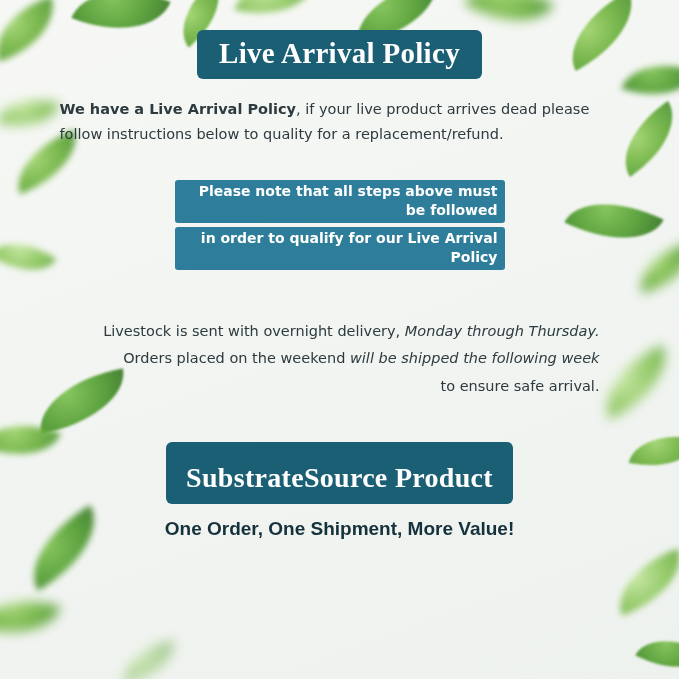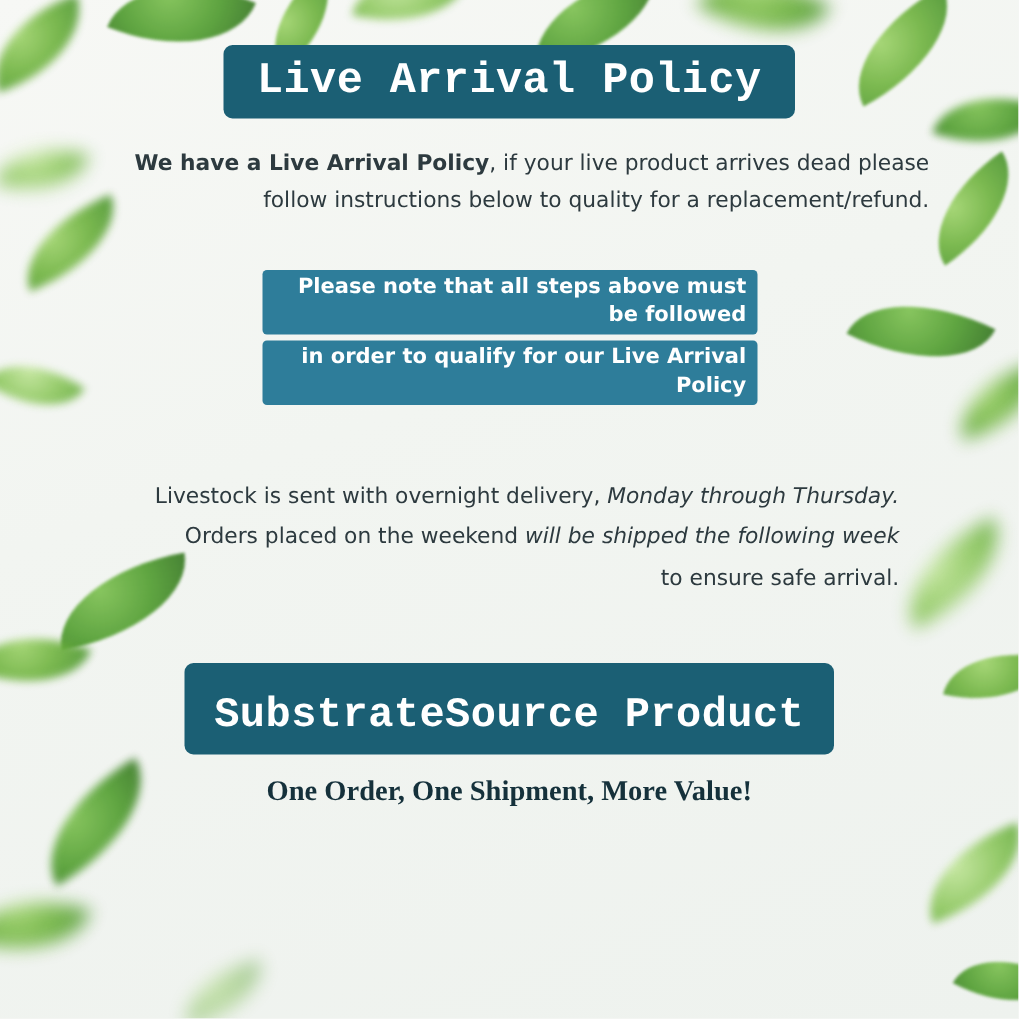--- a/index.html
+++ b/index.html
@@ -32,21 +32,21 @@
   .leaf.blur2 { filter: blur(3px); }
   .leaf.blur3 { filter: blur(6px); }
   .leaf.dark { background: radial-gradient(circle at 35% 30%, #7cc04f 0%, #4f9c2e 50%, #2d6b1c 100%); }
   .leaf.light { background: radial-gradient(circle at 35% 30%, #c2e69a 0%, #8dc75e 50%, #5da637 100%); }
 
   
   .banner {
     display: inline-block;
     background: #1b5f74;
     color: #ffffff;
-    font-family: Liberation Mono, monospace;
+    font-family: Liberation Serif, serif;
     font-weight: bold;
     letter-spacing: 0.3px;
     border-radius: 6px;
     position: relative;
     z-index: 3;
   }
   #live-arrival-banner {
     font-size: 29px;
     padding: 7px 22px 9px 22px;
     margin-top: 30px;
@@ -61,21 +61,21 @@
     color: #2d3a3f;
     font-family: "DejaVu Sans", sans-serif;
     font-size: 14.5px;
     line-height: 1.7;
     position: relative;
     z-index: 3;
   }
   .para1 {
     margin: 18px auto 0 auto;
     width: 560px;
-    text-align: right;
+    text-align: left;
   }
 
   ol.steps {
     list-style: decimal;
     width: 330px;
     margin: 26px auto 0 auto;
     padding: 0 0 0 18px;
     position: relative;
     z-index: 3;
   }
@@ -124,21 +124,21 @@
     width: 520px;
     text-align: right;
     line-height: 1.9;
   }
   .italic { font-style: italic; }
 
   .subhead {
     margin: 14px auto 0 auto;
     text-align: center;
     color: #15313b;
-    font-family: Liberation Serif, serif;
+    font-family: Liberation Sans, sans-serif;
     font-weight: bold;
     font-size: 19px;
     position: relative;
     z-index: 3;
   }
   .section2 { margin-top: 42px; text-align: center; }
 </style>
 </head>
 <body>
 

